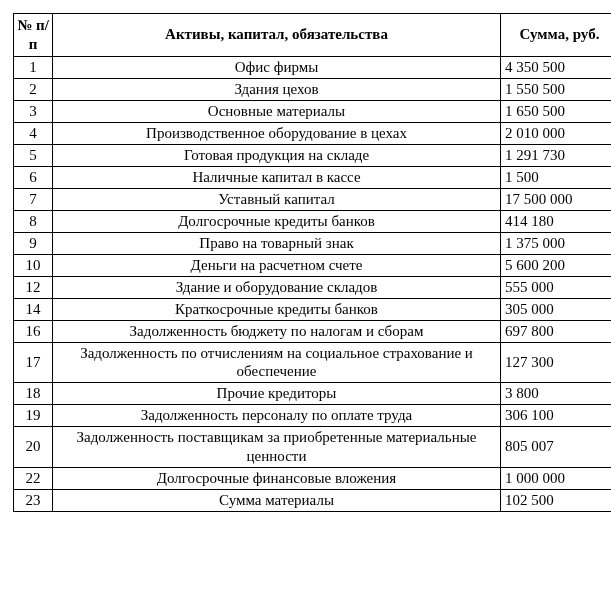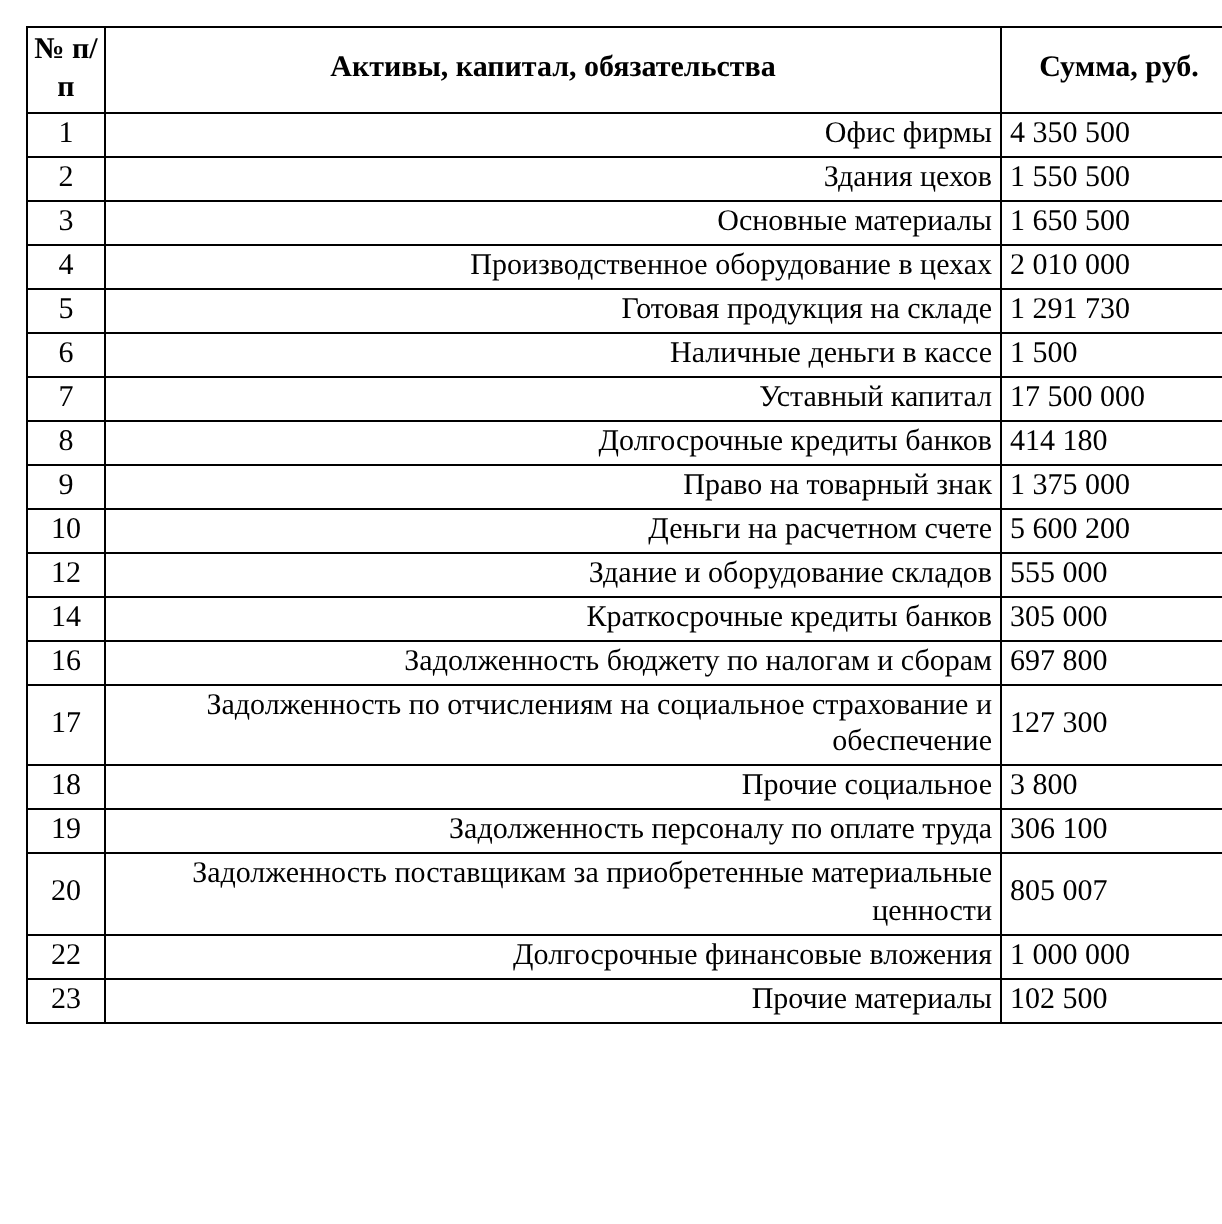--- a/index.html
+++ b/index.html
@@ -38,21 +38,21 @@
   }
   table.balance td {
     height: 22px;
     padding: 1px 4px;
   }
   td.c-num {
     text-align: center;
     padding: 1px 2px;
   }
   td.c-name {
-    text-align: right;
+    text-align: center;
     padding: 1px 7px;
   }
   td.c-amount {
     white-space: nowrap;
     margin-left: 24px;
   }
 </style>
 </head>
 <body>
 
@@ -91,21 +91,21 @@
     <td class="c-name">Производственное оборудование в цехах</td>
     <td class="c-amount">2 010 000</td>
   </tr>
         <tr>
     <td class="c-num">5</td>
     <td class="c-name">Готовая продукция на складе</td>
     <td class="c-amount">1 291 730</td>
   </tr>
         <tr>
     <td class="c-num">6</td>
-    <td class="c-name">Наличные деньги в кассе</td>
+    <td class="c-name">Наличные капитал в кассе</td>
     <td class="c-amount">1 500</td>
   </tr>
         <tr>
     <td class="c-num">7</td>
     <td class="c-name">Уставный капитал</td>
     <td class="c-amount">17 500 000</td>
   </tr>
         <tr>
     <td class="c-num">8</td>
     <td class="c-name">Долгосрочные кредиты банков</td>
@@ -136,38 +136,38 @@
     <td class="c-name">Задолженность бюджету по налогам и сборам</td>
     <td class="c-amount">697 800</td>
   </tr>
         <tr>
     <td class="c-num">17</td>
     <td class="c-name">Задолженность по отчислениям на социальное страхование и обеспечение</td>
     <td class="c-amount">127 300</td>
   </tr>
         <tr>
     <td class="c-num">18</td>
-    <td class="c-name">Прочие социальное</td>
+    <td class="c-name">Прочие кредиторы</td>
     <td class="c-amount">3 800</td>
   </tr>
         <tr>
     <td class="c-num">19</td>
     <td class="c-name">Задолженность персоналу по оплате труда</td>
     <td class="c-amount">306 100</td>
   </tr>
         <tr>
     <td class="c-num">20</td>
     <td class="c-name">Задолженность поставщикам за приобретенные материальные ценности</td>
     <td class="c-amount">805 007</td>
   </tr>
         <tr>
     <td class="c-num">22</td>
     <td class="c-name">Долгосрочные финансовые вложения</td>
     <td class="c-amount">1 000 000</td>
   </tr>
         <tr>
     <td class="c-num">23</td>
-    <td class="c-name">Прочие материалы</td>
+    <td class="c-name">Сумма материалы</td>
     <td class="c-amount">102 500</td>
   </tr>
       </tbody>
   </table>
 </div>
 
 </body></html>

